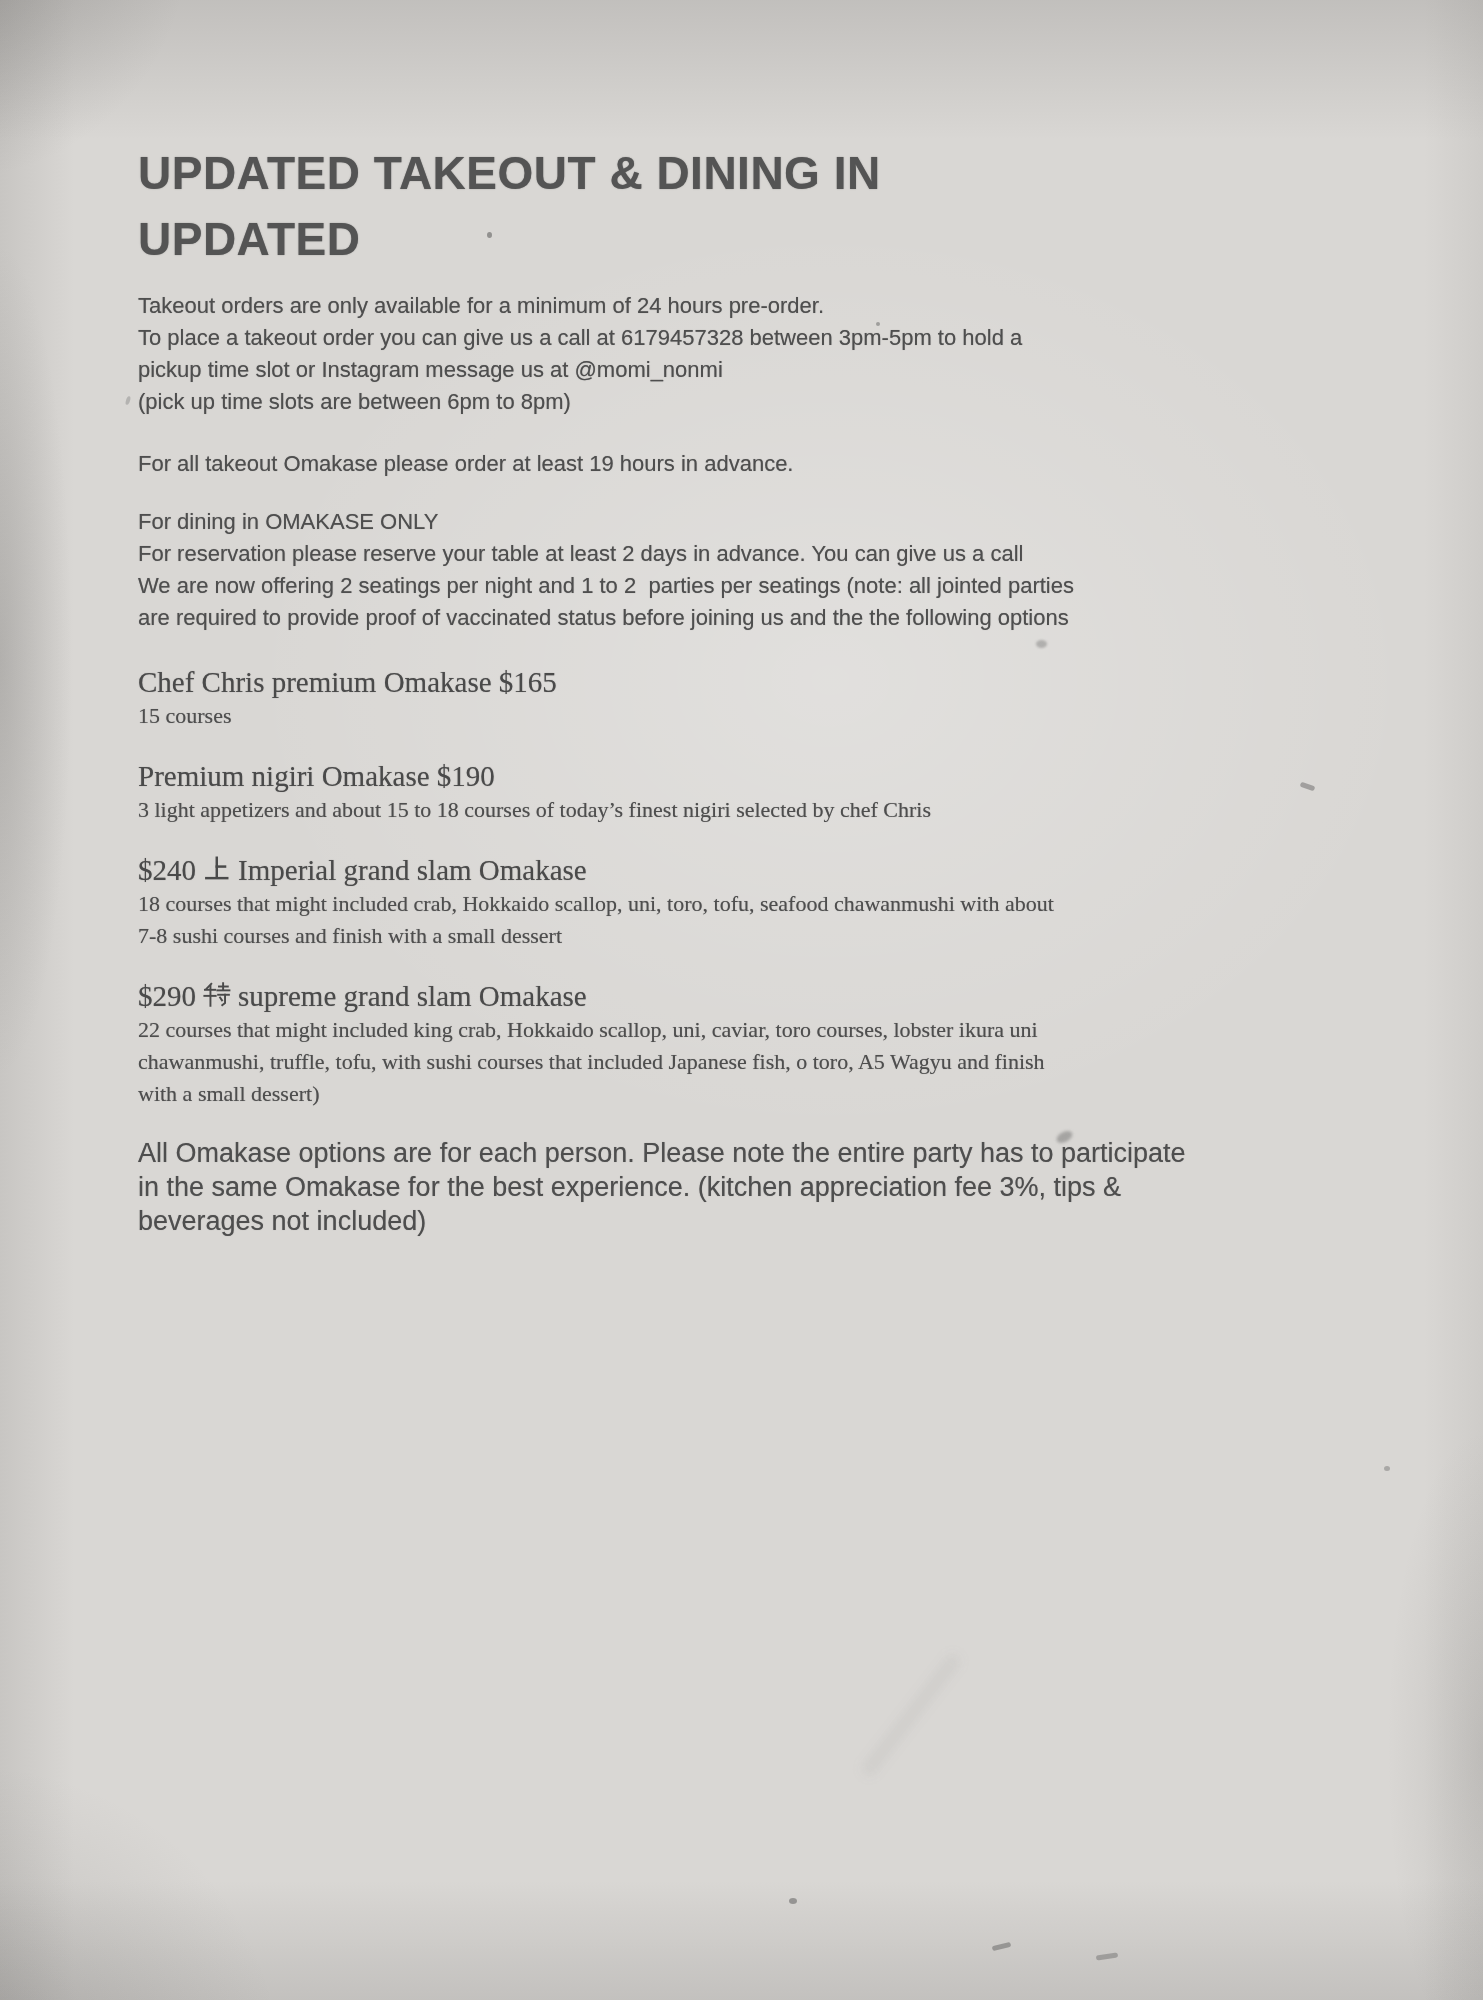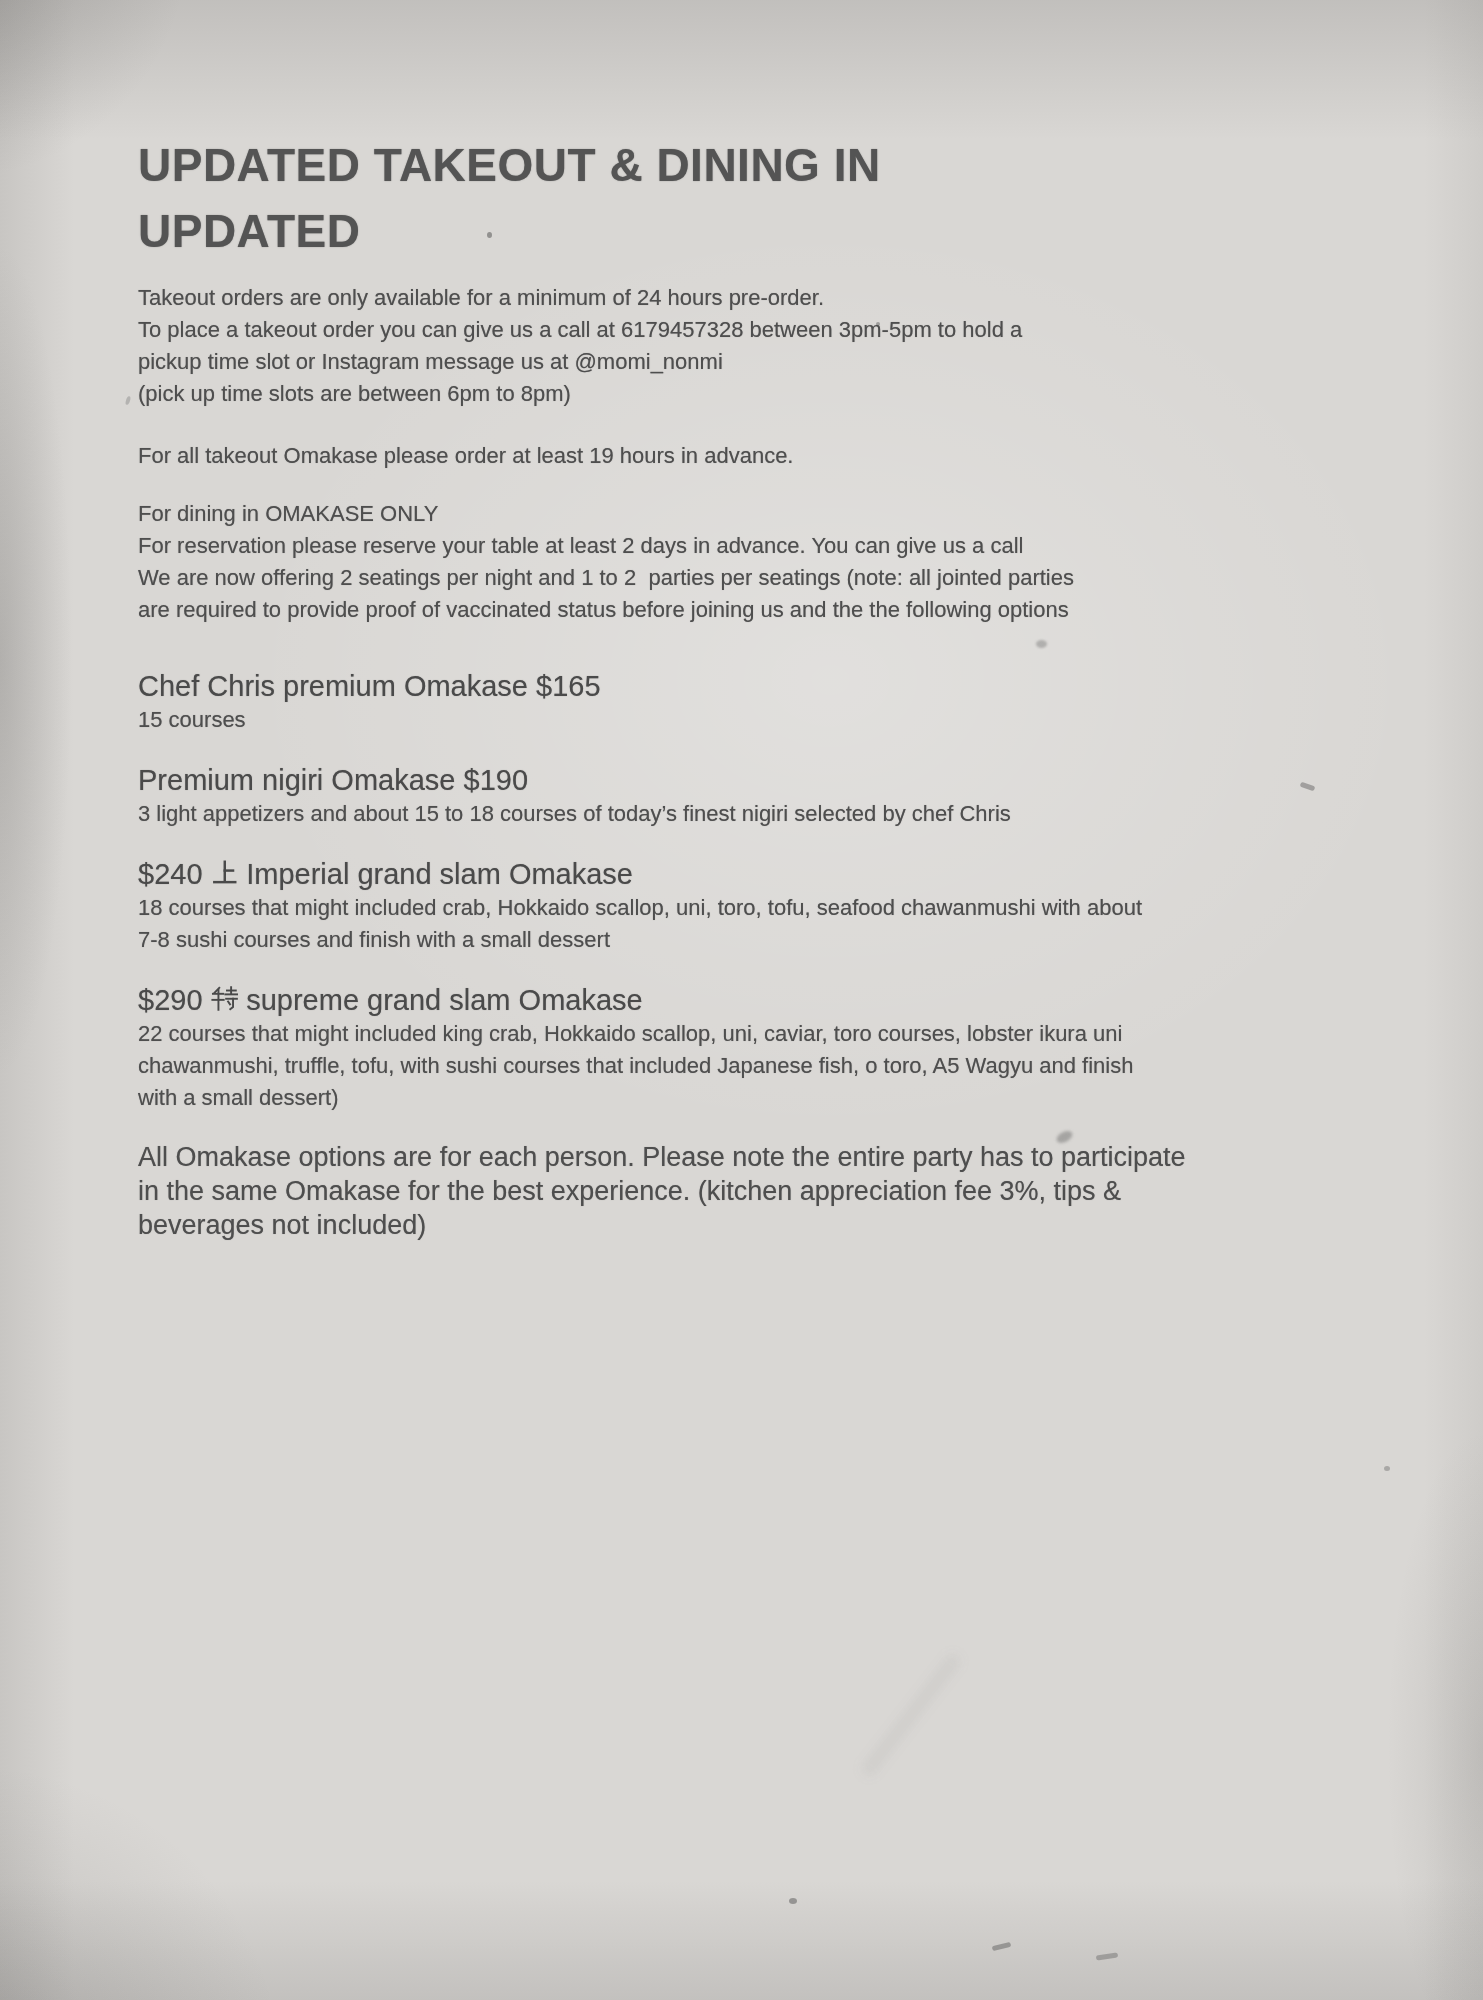--- a/index.html
+++ b/index.html
@@ -13,35 +13,35 @@
     background-image:
       radial-gradient(ellipse 820px 640px at 56% 34%, rgba(255,255,255,0.22), transparent 72%),
       radial-gradient(circle 320px at -50px -60px, rgba(88,86,84,0.28), transparent 75%),
       radial-gradient(circle 420px at -30px 2080px, rgba(88,86,84,0.22), transparent 75%),
       radial-gradient(ellipse 90px 520px at 0px 660px, rgba(90,88,86,0.20), transparent 80%),
       radial-gradient(ellipse 120px 400px at 1483px 1750px, rgba(90,88,86,0.14), transparent 80%),
       linear-gradient(180deg, rgba(100,98,96,0.20) 0%, rgba(100,98,96,0) 7%),
       linear-gradient(0deg, rgba(95,93,91,0.18) 0%, rgba(95,93,91,0) 6%),
       linear-gradient(90deg, rgba(110,108,105,0.16) 0%, rgba(110,108,105,0) 5%, rgba(110,108,105,0) 96%, rgba(110,108,105,0.10) 100%);
   }
-  .content { position:absolute; left:138px; top:132px; width:1240px; }
+  .content { position:absolute; left:138px; top:140px; width:1240px; }
   .title {
     margin:0 0 18px 0;
     font-size:46px; font-weight:bold; line-height:66px;
     color:#545454; letter-spacing:0.5px;
     text-shadow:0 0 1.2px rgba(84,84,84,0.65);
   }
   .line {
     font-size:22px; line-height:32px; white-space:pre;
     color:#4e4e4e; text-shadow:0 0 0.8px rgba(80,80,80,0.55);
   }
   .intro { margin-top:0; }
   .takeout-note { margin-top:30px; }
   .dining { margin-top:26px; }
-  .menu { margin-top:42px; }
+  .menu { margin-top:30px;font-family:Liberation Serif, serif; }
   .menu-item { margin-bottom:26px; }
   .item-name {
     font-size:29px; line-height:36px; white-space:pre;
     color:#4a4a4a; text-shadow:0 0 0.9px rgba(76,76,76,0.55);
   }
   .footer-block { margin-top:24px; }
   .footer-block .line { font-size:27px; line-height:34px; }
   .kanji { display:inline-block; width:0.95em; height:0.95em; vertical-align:-0.08em; }
   .kanji svg { display:block; width:100%; height:100%; }
   .speck { position:absolute; border-radius:50%; pointer-events:none; }

